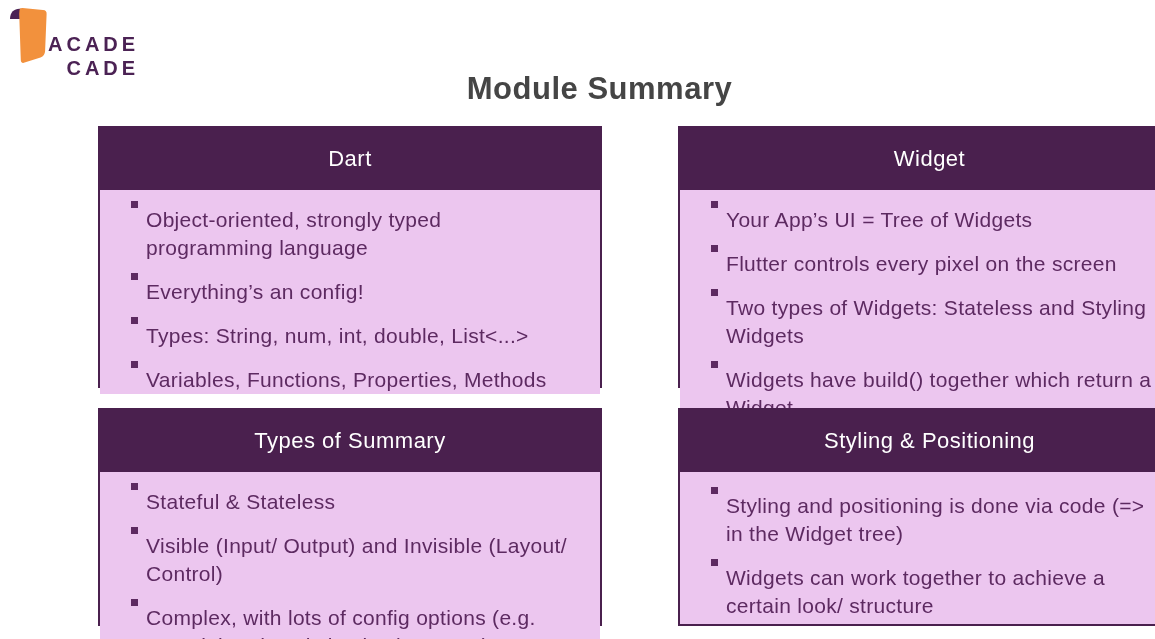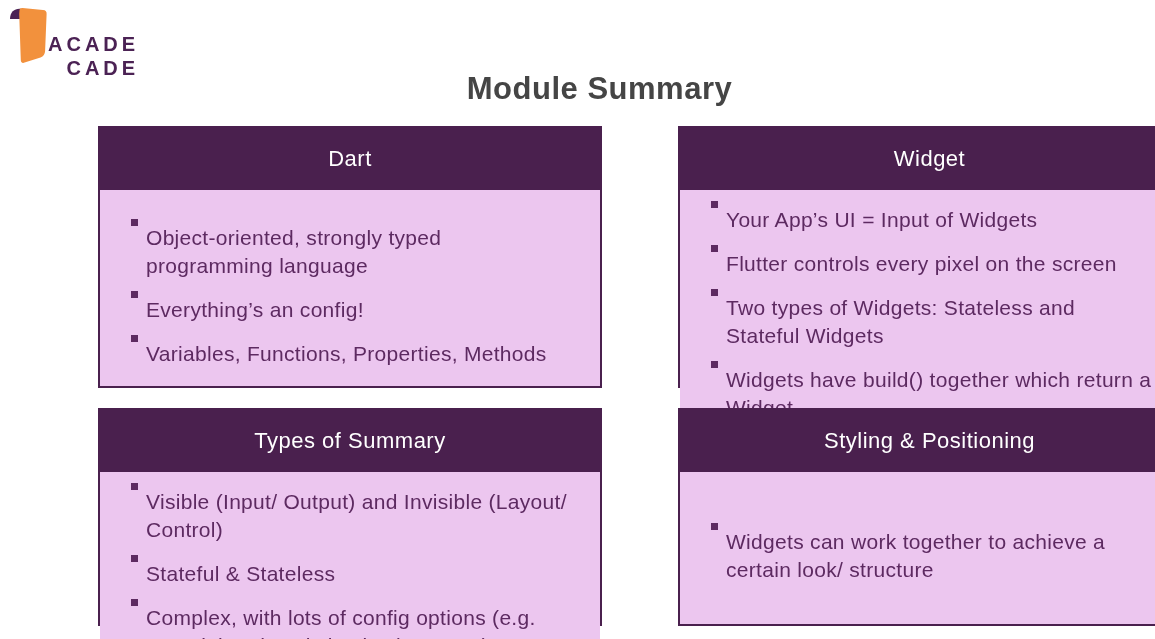--- a/index.html
+++ b/index.html
@@ -106,82 +106,94 @@
           <li>
             <span class="bullet-marker">
               <span class="bullet-square"></span>
             </span>
             <span class="bullet-text">Everything’s an config!</span>
           </li>
           <li>
             <span class="bullet-marker">
               <span class="bullet-square"></span>
             </span>
+            <span class="bullet-text">Types: String, num, int, double, List&lt;...&gt;</span>
+          </li>
+          <li>
+            <span class="bullet-marker">
+              <span class="bullet-square"></span>
+            </span>
             <span class="bullet-text">Variables, Functions, Properties, Methods</span>
           </li>
         </ul>
     </section>
 
     <section class="card">
       <div class="card-header">Widget</div>
       <ul class="card-body">
           <li>
             <span class="bullet-marker">
               <span class="bullet-square"></span>
             </span>
-            <span class="bullet-text">Your App’s UI = Input of Widgets</span>
+            <span class="bullet-text">Your App’s UI = Tree of Widgets</span>
           </li>
           <li>
             <span class="bullet-marker">
               <span class="bullet-square"></span>
             </span>
             <span class="bullet-text">Flutter controls every pixel on the screen</span>
           </li>
           <li>
             <span class="bullet-marker">
               <span class="bullet-square"></span>
             </span>
-            <span class="bullet-text">Two types of Widgets: Stateless and Stateful Widgets</span>
+            <span class="bullet-text">Two types of Widgets: Stateless and Styling Widgets</span>
           </li>
           <li>
             <span class="bullet-marker">
               <span class="bullet-square"></span>
             </span>
             <span class="bullet-text">Widgets have build() together which return a Widget</span>
           </li>
         </ul>
     </section>
 
     <section class="card">
       <div class="card-header">Types of Summary</div>
       <ul class="card-body">
           <li>
             <span class="bullet-marker">
               <span class="bullet-square"></span>
             </span>
+            <span class="bullet-text">Stateful &amp; Stateless</span>
+          </li>
+          <li>
+            <span class="bullet-marker">
+              <span class="bullet-square"></span>
+            </span>
             <span class="bullet-text">Visible (Input/ Output) and Invisible (Layout/ Control)</span>
           </li>
           <li>
             <span class="bullet-marker">
               <span class="bullet-square"></span>
             </span>
-            <span class="bullet-text">Stateful &amp; Stateless</span>
-          </li>
-          <li>
-            <span class="bullet-marker">
-              <span class="bullet-square"></span>
-            </span>
             <span class="bullet-text">Complex, with lots of config options (e.g. MaterialApp) and simpler (e.g. Text)</span>
           </li>
         </ul>
     </section>
 
     <section class="card">
       <div class="card-header">Styling &amp; Positioning</div>
       <ul class="card-body">
+          <li>
+            <span class="bullet-marker">
+              <span class="bullet-square"></span>
+            </span>
+            <span class="bullet-text">Styling and positioning is done via code (=&gt; in the Widget tree)</span>
+          </li>
           <li>
             <span class="bullet-marker">
               <span class="bullet-square"></span>
             </span>
             <span class="bullet-text">Widgets can work together to achieve a certain look/ structure</span>
           </li>
         </ul>
     </section>
 
   </div>

